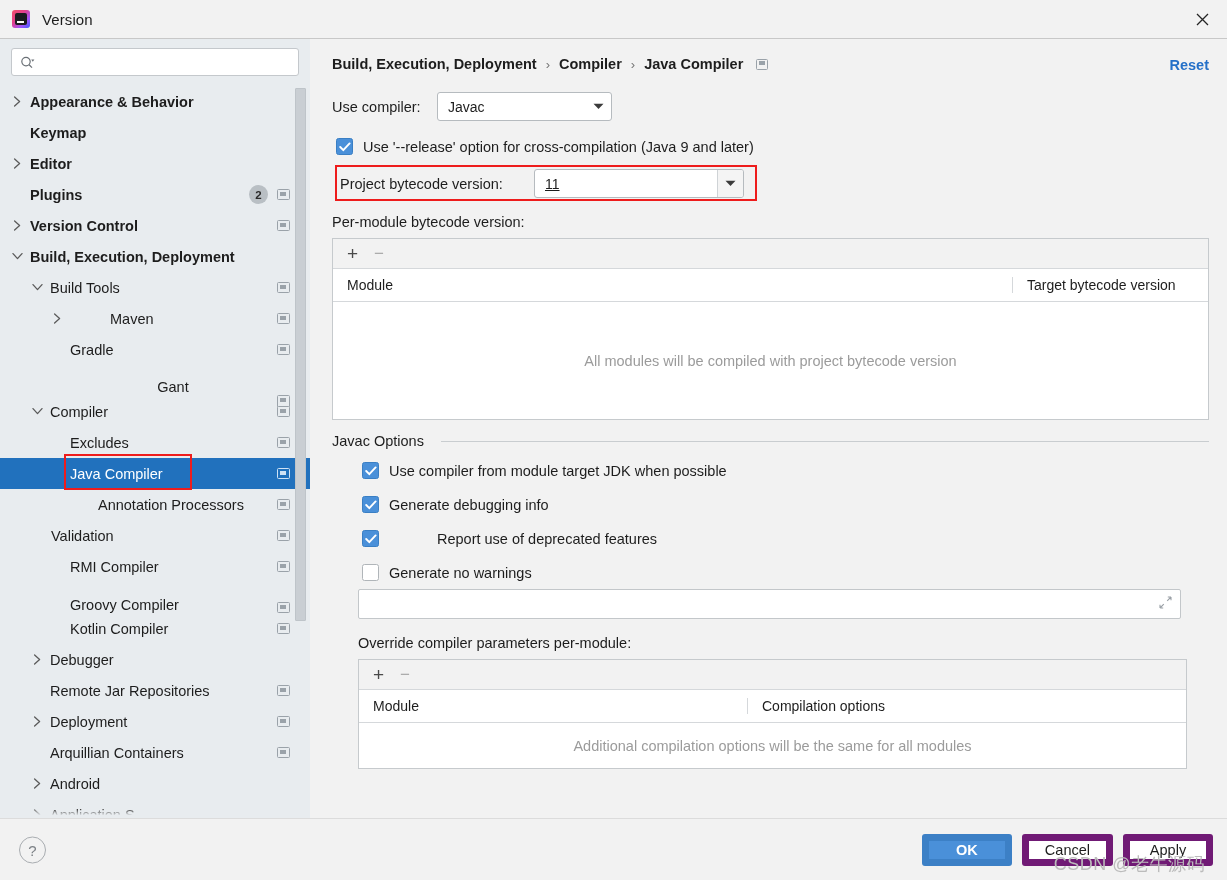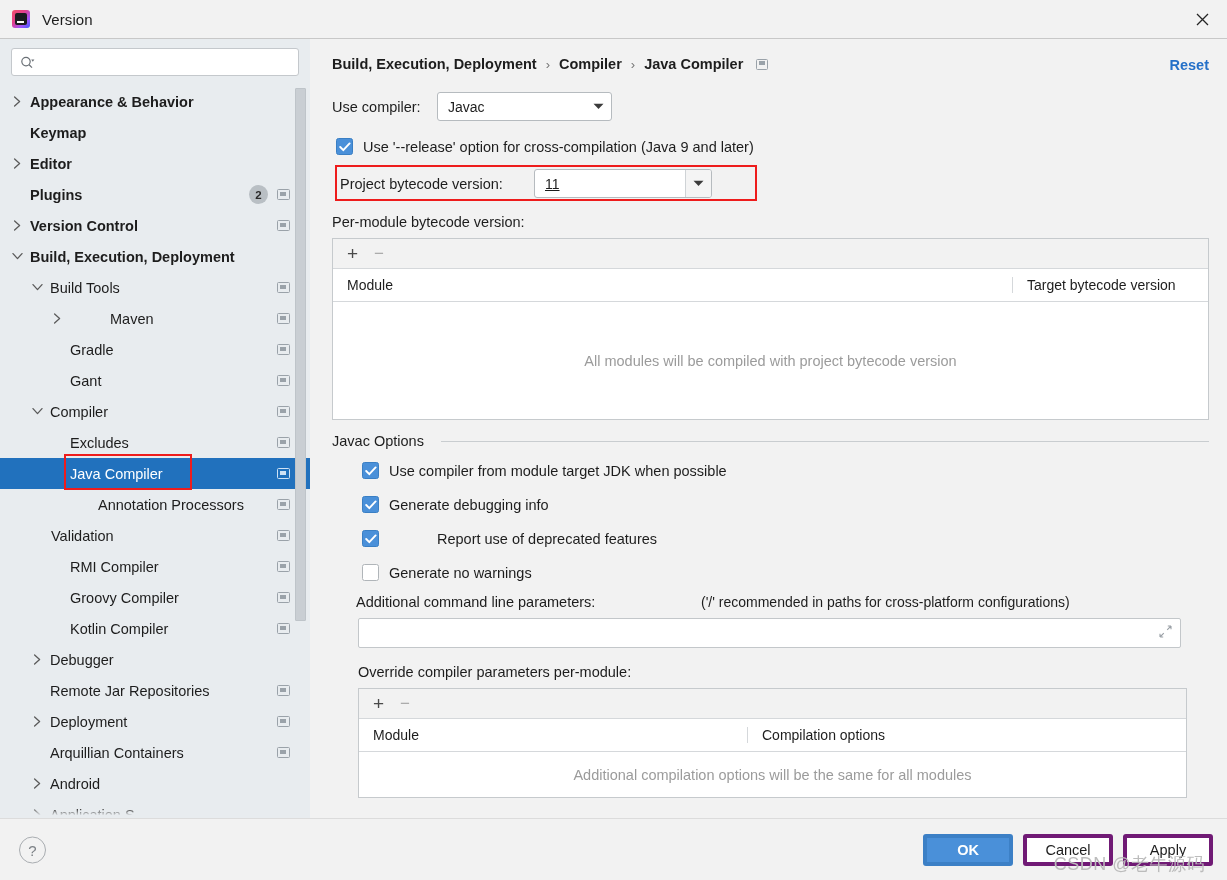--- a/index.html
+++ b/index.html
@@ -243,21 +243,21 @@
     border: 1px solid #a9adb1; color: #7c8186;
     display: flex; align-items: center; justify-content: center;
     font-size: 15px; cursor: pointer; background: transparent;
   }
   .footer-btns {
     position: absolute; right: 14px; top: 50%; transform: translateY(-50%);
     display: flex; gap: 10px; align-items: center;
   }
   .btn {
     height: 32px; min-width: 90px; padding: 0 16px;
-    border-radius: 3px; border: 4px solid #701a75; background: #ffffff;
+    border-radius: 3px; border: 7px solid #701a75; background: #ffffff;
     font-size: 14.5px; color: #1d1d1d; cursor: pointer;
     display: flex; align-items: center; justify-content: center;
     font-family: "Liberation Sans", sans-serif;
   }
   .btn.primary {
     background: #4a90d9; border-color: #3c80c6; color: #ffffff; font-weight: bold;
   }
   .watermark {
     position: absolute; right: 22px; bottom: 4px;
     font-size: 18px; color: #bcbcbc; letter-spacing: .5px;
@@ -355,21 +355,21 @@
               </svg>
             </span>
             <span class="tree-label">Maven</span>
             <span class="cfg-icon spacer"></span>
           </div>
           <div class="tree-item" style="padding-left: 50px;">
             <span class="tw"></span>
             <span class="tree-label">Gradle</span>
             <span class="cfg-icon spacer"></span>
           </div>
-          <div class="tree-item" style="padding-left: 50px;">
+          <div class="tree-item" style="padding-left: 50px; flex-direction: column;">
             <span class="tw"></span>
             <span class="tree-label">Gant</span>
             <span class="cfg-icon spacer"></span>
           </div>
           <div class="tree-item" style="padding-left: 30px;">
             <span class="tw">
               <svg width="11" height="9" viewBox="0 0 11 9">
                 <path d="M1 1.6 L5.5 6.6 L10 1.6" stroke="currentColor" stroke-width="1.3" fill="none" stroke-linecap="round" stroke-linejoin="round"></path>
               </svg>
             </span>
@@ -394,21 +394,21 @@
           <div class="tree-item" style="padding-left: 31px;">
             <span class="tw"></span>
             <span class="tree-label">Validation</span>
             <span class="cfg-icon spacer"></span>
           </div>
           <div class="tree-item" style="padding-left: 50px;">
             <span class="tw"></span>
             <span class="tree-label">RMI Compiler</span>
             <span class="cfg-icon spacer"></span>
           </div>
-          <div class="tree-item" style="padding-left: 50px;">
+          <div class="tree-item" style="padding-left: 50px; align-items: flex-end;">
             <span class="tw"></span>
             <span class="tree-label">Groovy Compiler</span>
             <span class="cfg-icon spacer"></span>
           </div>
           <div class="tree-item" style="padding-left: 50px;">
             <span class="tw"></span>
             <span class="tree-label">Kotlin Compiler</span>
             <span class="cfg-icon spacer"></span>
           </div>
           <div class="tree-item" style="padding-left: 30px;">
@@ -494,21 +494,21 @@
                 <path d="M1.2 5 L4.3 8.2 L10.6 1.4" stroke="#ffffff" stroke-width="1.9" fill="none" stroke-linecap="round" stroke-linejoin="round"></path>
               </svg>
           </span>
           <span class="chk-label">Use '--release' option for cross-compilation (Java 9 and later)</span>
         </div>
 
         <div style="position:relative; margin-top:14px;">
           <div class="redbox" style="left:3px; top:-4px; width:422px; height:36px;"></div>
           <div class="row" style="padding-left:8px; height:29px;">
             <div class="fieldlabel" style="width:194px;">Project bytecode version:</div>
-            <div class="combo split" style="width:178px;text-decoration:underline;">
+            <div class="combo split" style="width:210px;text-decoration:underline;">
               <span class="val">11</span>
               <span class="arrow">
                 <svg width="11" height="7" viewBox="0 0 11 7">
                     <path d="M0.5 0.8 L5.5 6 L10.5 0.8 Z" fill="#3b3b3b"></path>
                   </svg>
               </span>
             </div>
           </div>
         </div>
 
@@ -555,24 +555,20 @@
                 </svg>
             </span>
             <span class="chk-label">Report use of deprecated features</span>
           </div>
           <div class="chk-row">
             <span class="chk"></span>
             <span class="chk-label">Generate no warnings</span>
           </div>
         </div>
 
-        <div class="row" style="margin-top:13px; margin-left:24px;">
-          <span class="fieldlabel" style="width:345px;">Additional command line parameters:</span>
-          <span class="hint">('/' recommended in paths for cross-platform configurations)</span>
-        </div>
 
         <div class="textfield" style="margin-top:8px; margin-left:26px; margin-right:28px;">
           <input type="text" value="" style="">
           <span class="expand-icon">
             <svg width="13" height="13" viewBox="0 0 13 13">
               <path d="M12 1 L8.2 4.8 M12 1 L12 4.2 M12 1 L8.8 1" stroke="#9aa0a6" stroke-width="1.1" fill="none"></path>
               <path d="M1 12 L4.8 8.2 M1 12 L1 8.8 M1 12 L4.2 12" stroke="#9aa0a6" stroke-width="1.1" fill="none"></path>
             </svg>
           </span>
         </div>

